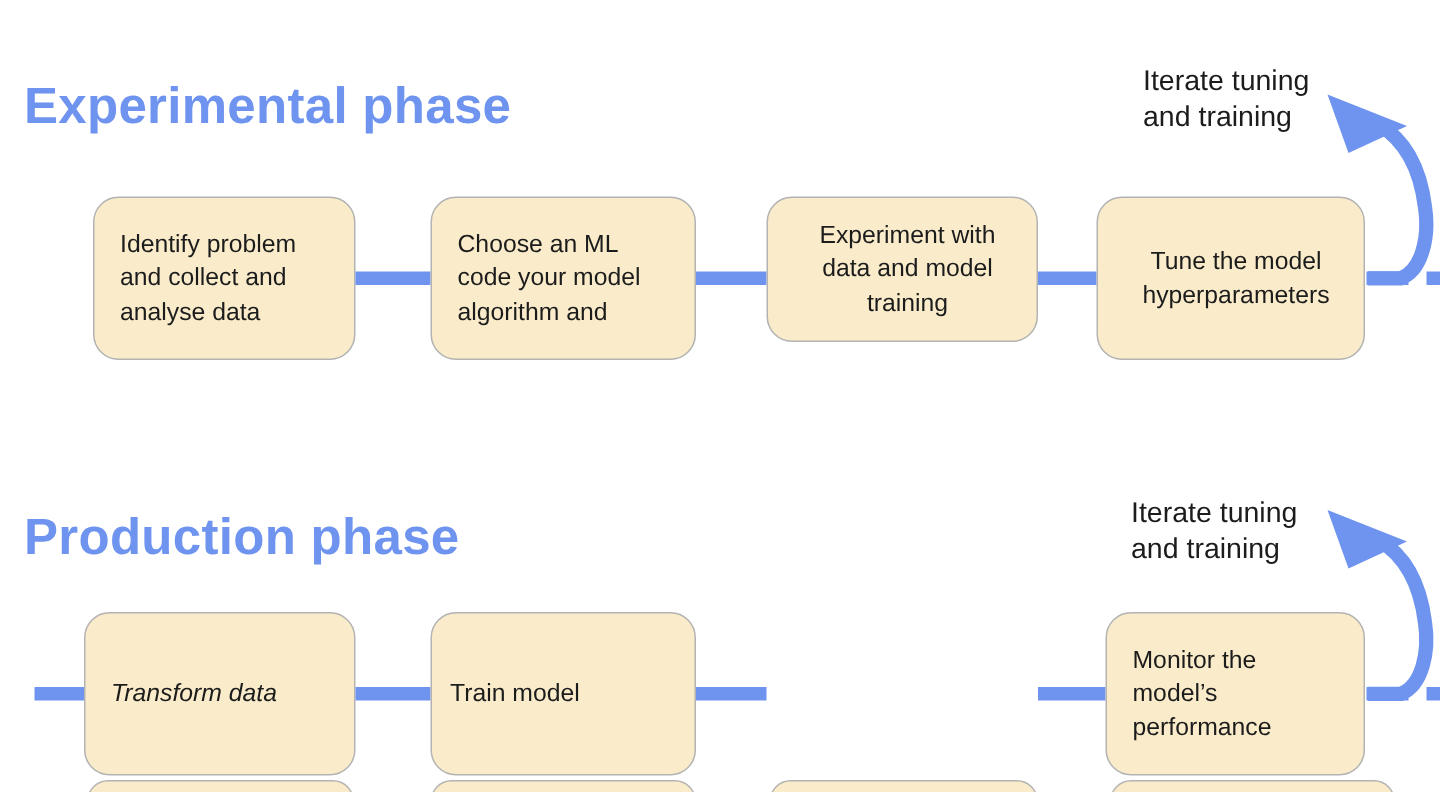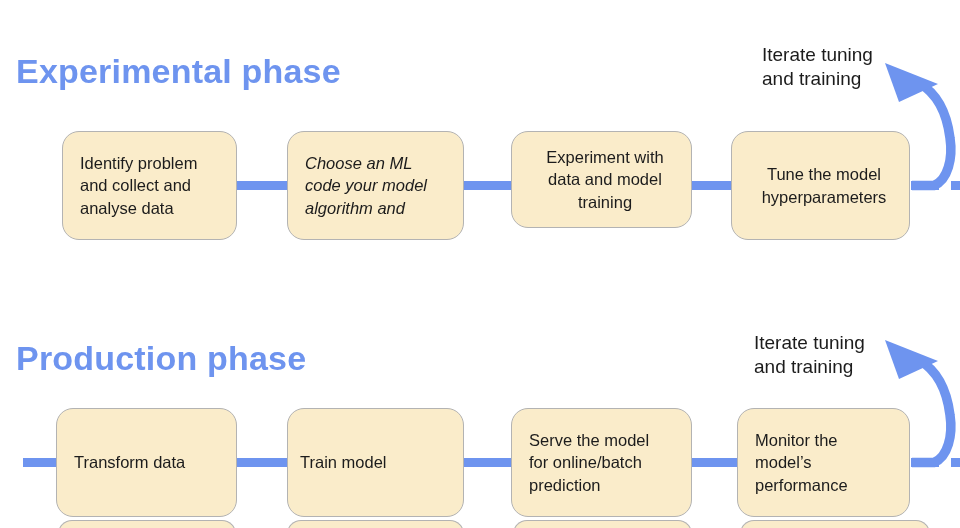--- a/index.html
+++ b/index.html
@@ -53,21 +53,21 @@
   </div>
 
   <div class="abs step-box" style="left:62px;top:131px;width:175px;height:109px;">
     <span class="ln">Identify problem</span>
     <span class="ln">and collect and</span>
     <span class="ln">analyse data</span>
   </div>
 
   <div class="abs connector" style="left:237px;top:181px;width:50px;"></div>
 
-  <div class="abs step-box" style="left:287px;top:131px;width:177px;height:109px;font-style:italic;">
+  <div class="abs step-box" style="left:287px;top:131px;width:177px;height:109px;">
     <span class="ln">Choose an ML</span>
     <span class="ln">code your model</span>
     <span class="ln">algorithm and</span>
   </div>
 
   <div class="abs connector" style="left:464px;top:181px;width:47px;"></div>
 
   <div class="abs step-box" style="left:511px;top:131px;width:181px;height:97px;align-items:center;">
     <span class="ln">Experiment with</span>
     <span class="ln">data and model</span>
@@ -86,37 +86,32 @@
 
   <div class="abs phase-title" style="left:16px;top:339px;">Production phase</div>
 
   <div class="abs iterate-label" style="left:754px;top:331px;">
     <span class="ln">Iterate tuning</span>
     <span class="ln">and training</span>
   </div>
 
   <div class="abs connector" style="left:23px;top:458px;width:34px;"></div>
 
-  <div class="abs step-box" style="left:56px;top:408px;width:181px;height:109px;">
+  <div class="abs step-box" style="left:56px;top:408px;width:181px;height:109px;font-style:italic;">
     <span class="ln">Transform data</span>
   </div>
 
   <div class="abs connector" style="left:237px;top:458px;width:50px;"></div>
 
   <div class="abs step-box" style="left:287px;top:408px;width:177px;height:109px;padding-left:12px;">
     <span class="ln">Train model</span>
   </div>
 
   <div class="abs connector" style="left:464px;top:458px;width:47px;"></div>
 
-  <div class="abs step-box" style="left:511px;top:408px;width:181px;height:109px;">
-    <span class="ln">Serve the model</span>
-    <span class="ln">for online/batch</span>
-    <span class="ln">prediction</span>
-  </div>
 
   <div class="abs connector" style="left:692px;top:458px;width:45px;"></div>
 
   <div class="abs step-box" style="left:737px;top:408px;width:173px;height:109px;">
     <span class="ln">Monitor the</span>
     <span class="ln">model’s</span>
     <span class="ln">performance</span>
   </div>
 
   <div class="abs connector" style="left:911px;top:458px;width:28px;"></div>

